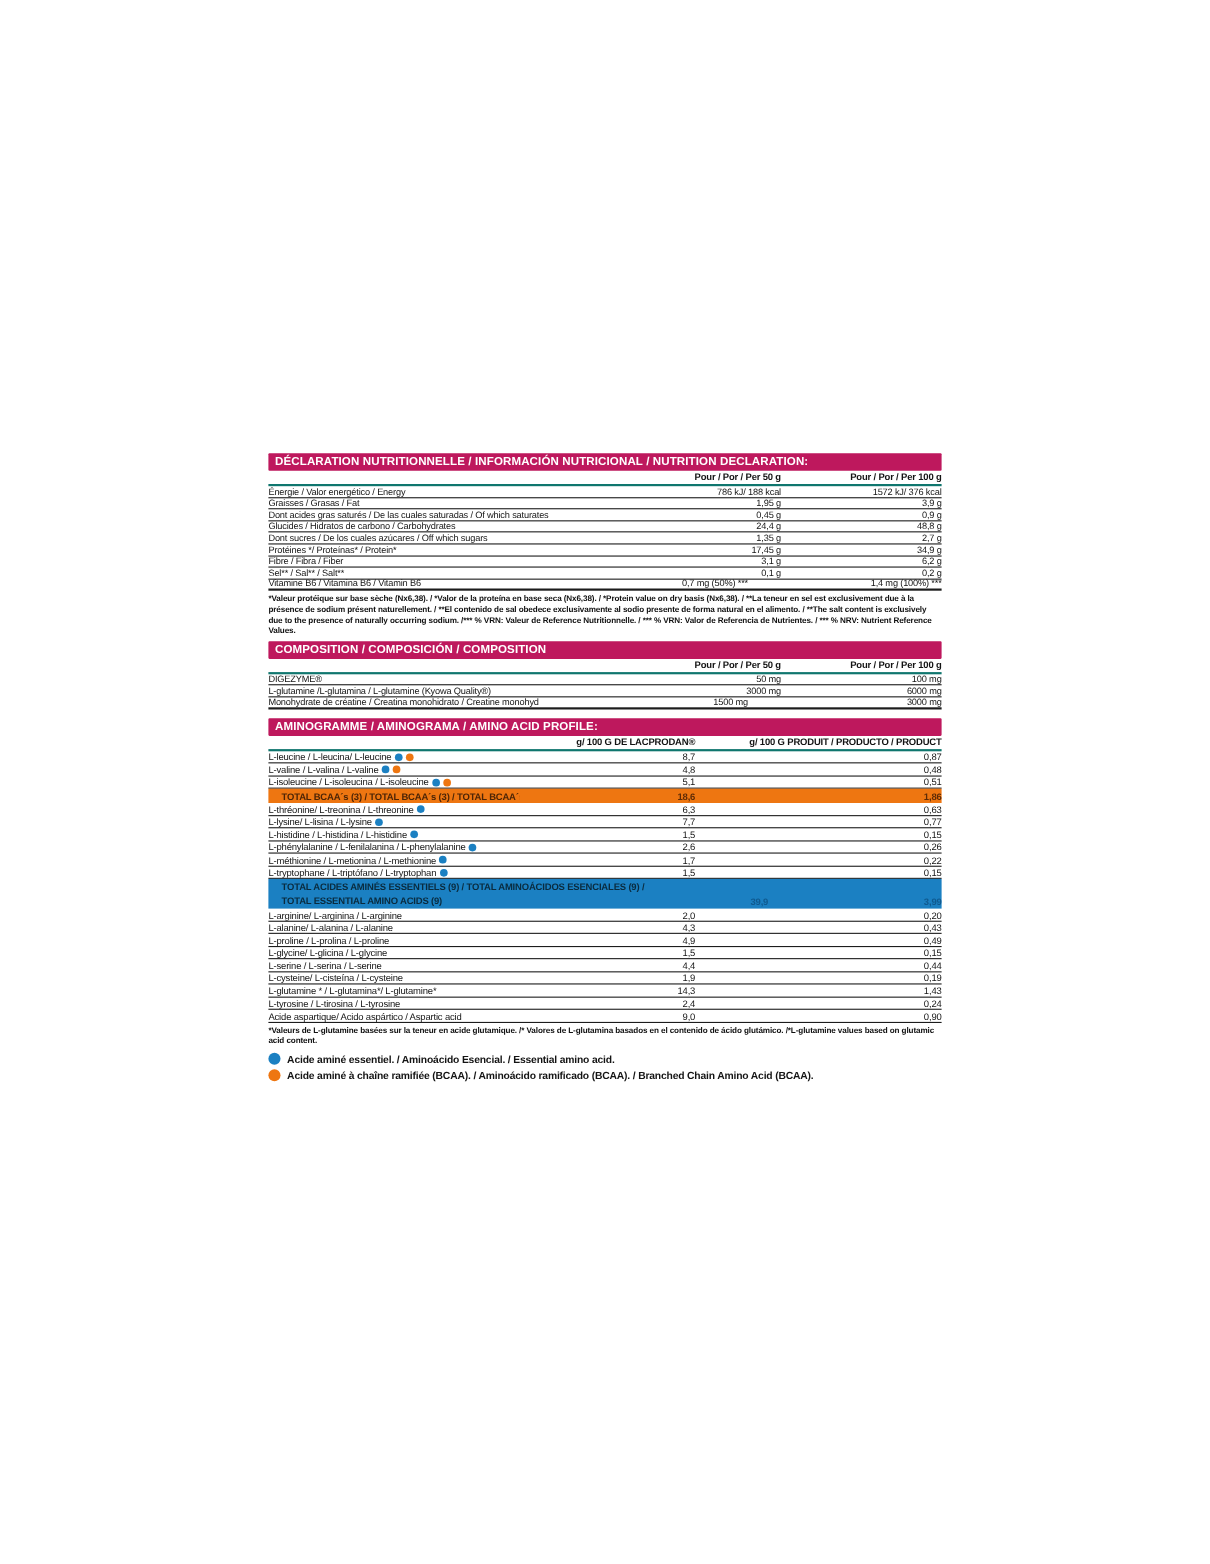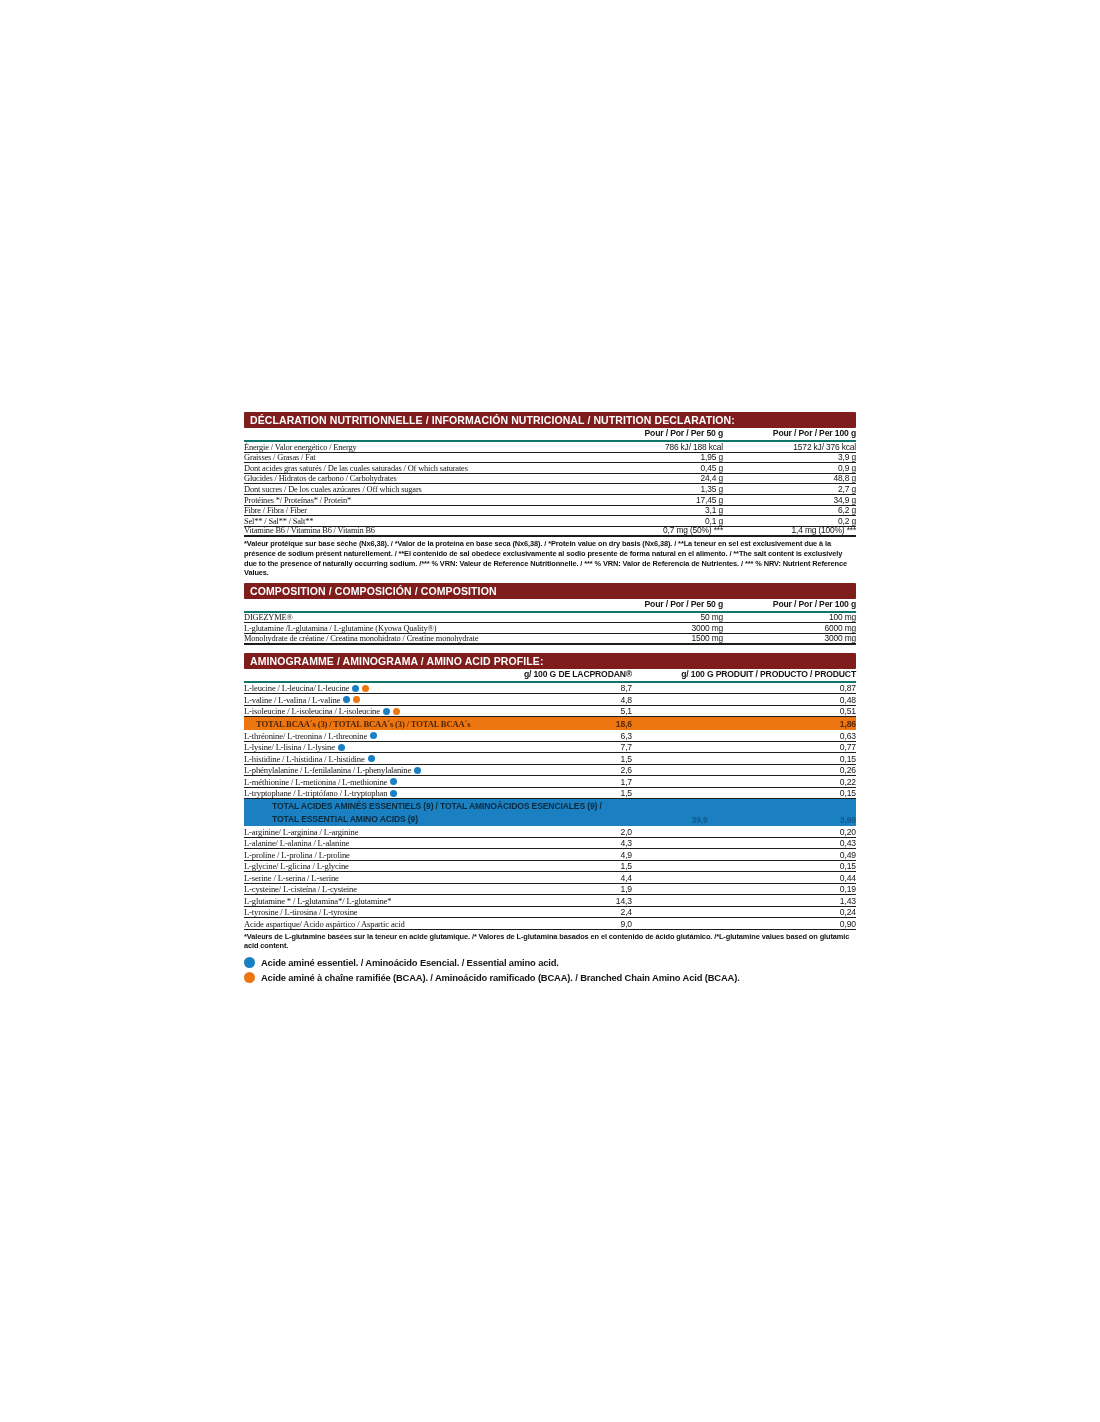--- a/index.html
+++ b/index.html
@@ -9,21 +9,21 @@
     font-family:"Liberation Sans", sans-serif;
     color:#141414;
     -webkit-font-smoothing:antialiased;
   }
   .doc {
     position:absolute; left:244px; top:412px; width:612px;
     letter-spacing:-0.15px;
   }
   
   .bar {
-    background:#7f1d1d; color:#ffffff; font-weight:bold;
+    background:#be185d; color:#ffffff; font-weight:bold;
     font-size:10.5px; height:16px; line-height:16px;
     padding-left:6px; letter-spacing:0.1px;
     border-radius:1px;
   }
   
   .cols {
     display:flex; align-items:flex-end;
     font-weight:bold; font-size:8.6px;
     height:14px; padding-bottom:2px;
     border-bottom:2px solid #0f766e;
@@ -31,48 +31,48 @@
   }
   .cols .spacer { flex:1; }
   .cols .c { text-align:right; }
   
   .trow {
     display:flex; align-items:flex-end;
     border-bottom:1px solid #1c1c1c;
     height:10.6px; font-size:8.4px;
     white-space:nowrap;
   }
-  .trow .lbl { flex:1; overflow:hidden;font-family:Liberation Serif, serif; }
+  .trow .lbl { flex:1; overflow:hidden; }
   .trow .v  { text-align:right; }
   .ntable .v1, .ntable .c1 { width:160px; }
-  .ntable .v2, .ntable .c2 { width:133px; }
+  .ntable .v2, .ntable .c2 { width:146px; }
   .atable .v1, .atable .c1 { width:160px; }
   .atable .v2, .atable .c2 { width:224px; }
-  .ntable .trow:last-child { border-bottom-width:2px; }
+  .ntable .trow:last-child { border-bottom-width:2px;gap:30px; }
   .atable .trow { height:11.5px; font-size:8.6px; }
   
   .dot {
     display:inline-block; width:7px; height:7px; border-radius:50%;
     margin-left:3px; vertical-align:-0.5px;
   }
   .dot.blue   { background:var(--c-blue); }
   .dot.orange { background:var(--c-orange); }
   
   .trow.total-orange {
     background:var(--c-orange); color:#4d2506; font-weight:bold;
     height:13px; border-bottom:none; align-items:center;
   }
   .trow.total-orange .lbl { padding-left:12px; }
   .trow.total-orange .v { color:#5e2b06; }
   .trow.total-blue {
     background:var(--c-blue); color:#0a2b3f; font-weight:bold;
     height:27px; border-bottom:none; align-items:flex-end;
   }
   .trow.total-blue .lines {
-    flex:1; padding-left:28px; line-height:12.5px;
+    flex:1; padding-left:12px; line-height:12.5px;
     display:flex; flex-direction:column; justify-content:center;
     height:100%;
   }
   .trow.total-blue .v { color:#0f5a90; padding-bottom:1px; }
   
   .fnote {
     font-size:7.4px; line-height:9.6px; letter-spacing:-0.1px;
     margin-top:2px; color:#101010;font-weight:bold;
   }
   .gap-sm { height:5px; }

